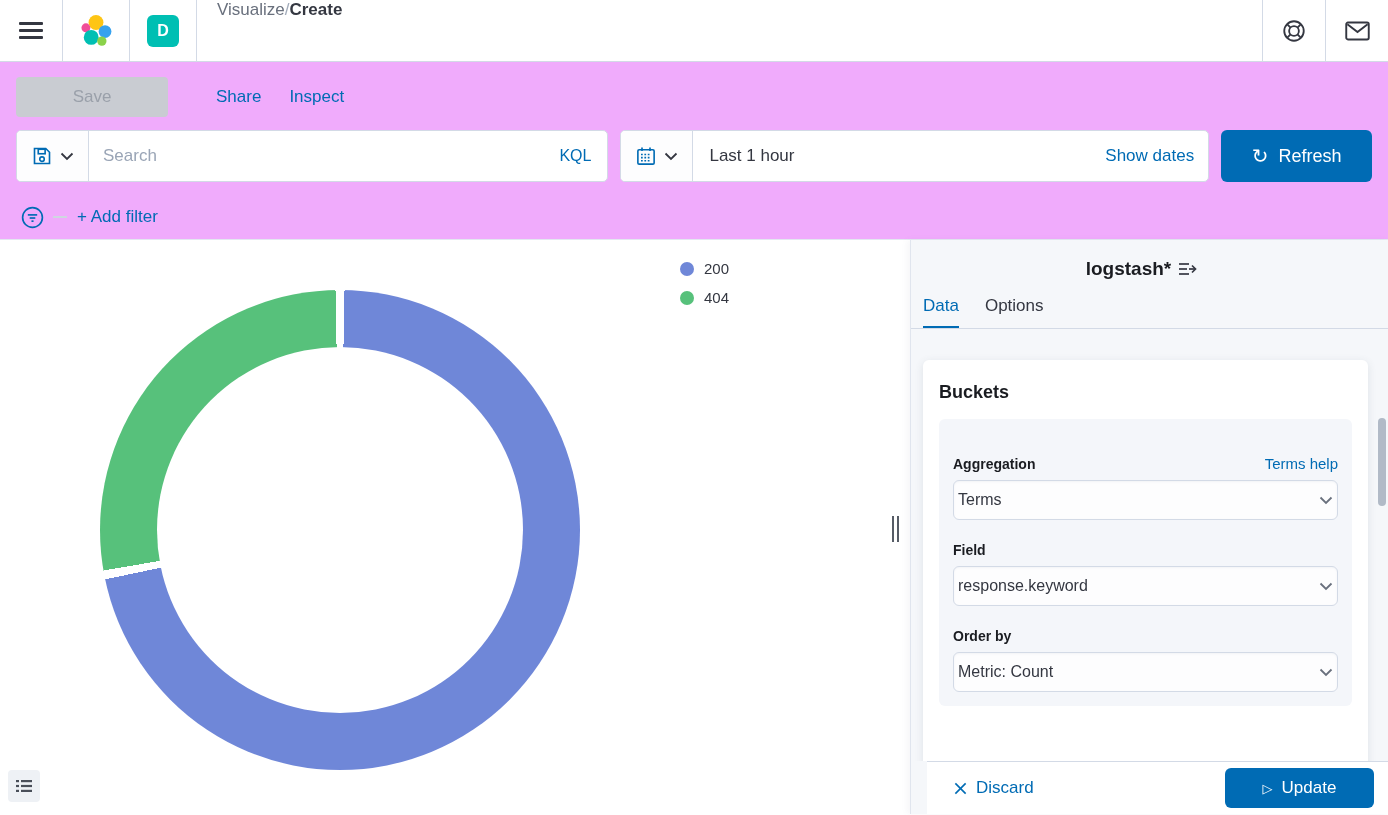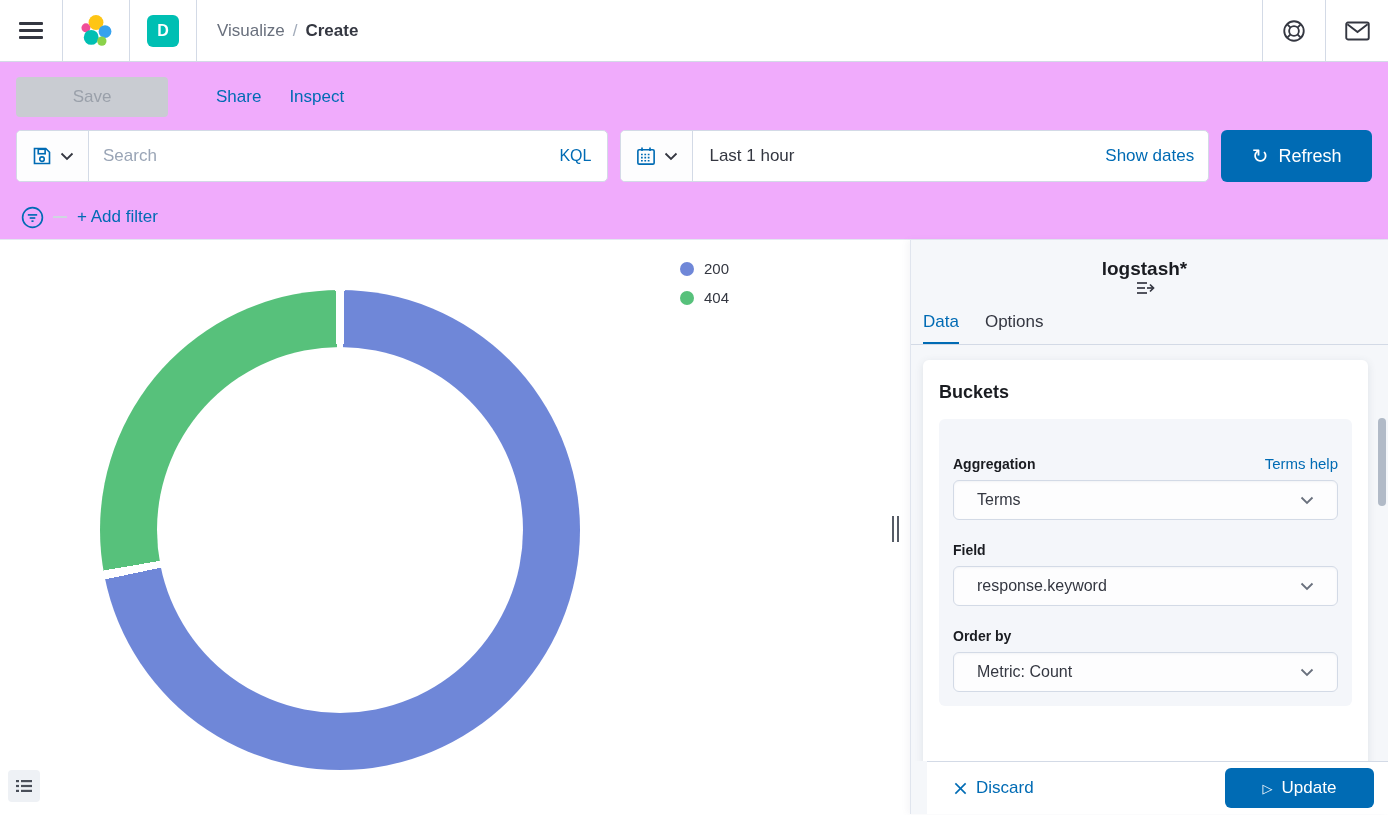--- a/index.html
+++ b/index.html
@@ -10,21 +10,21 @@
   
   .app-header { height:62px; background:#fff; border-bottom:1px solid #d3dae6; display:flex; align-items:stretch; }
   .hdr-seg { display:flex; align-items:center; justify-content:center; }
   .hdr-btn { width:62px; cursor:pointer; }
   .hdr-div { width:1px; background:#d3dae6; margin:0; }
   .hamburger { width:24px; height:17px; display:flex; flex-direction:column; justify-content:space-between; }
   .hamburger span { display:block; height:3px; background:#343741; border-radius:1px; }
   .logo-seg { width:66px; }
   .badge-seg { width:66px; }
   .space-badge { width:32px; height:32px; border-radius:6px; background:#00BFB3; color:#fff; font-weight:bold; font-size:16px; display:flex; align-items:center; justify-content:center; cursor:pointer; }
-  .breadcrumb { display:flex; align-items:center; gap:8px; padding-left:20px; font-size:17px; flex:1; }
+  .breadcrumb { display:flex; align-items:flex-start; gap:0; padding-left:20px; font-size:17px; flex:1; }
   .crumb-link { color:#69707d; cursor:pointer; }
   .crumb-sep { color:#a2abba; }
   .crumb-current { color:#343741; font-weight:bold; }
   .hdr-right { display:flex; align-items:stretch; }
 
   
   .toolbar-zone { background:#f0abfc; height:178px; border-bottom:1px solid #e3e8f0; padding:0 16px; }
   .actions-row { display:flex; align-items:center; padding-top:15px; height:55px; }
   .save-btn { width:152px; height:40px; border:none; border-radius:4px; background:#c9ccd2; color:#9aa0aa; font-size:17px; font-family:inherit; }
   .link-btn { background:none; border:none; color:#006BB4; font-size:17px; font-family:inherit; cursor:pointer; margin-left:48px; }
@@ -55,36 +55,36 @@
   .legend { position:absolute; left:680px; top:20px; display:flex; flex-direction:column; gap:12px; }
   .legend-row { display:flex; align-items:center; gap:10px; cursor:pointer; }
   .legend-dot { width:14px; height:14px; border-radius:50%; }
   .legend-label { font-size:15px; color:#343741; }
   .list-toggle { position:absolute; left:8px; bottom:12px; width:32px; height:32px; border-radius:4px; background:#eef1f5; border:none; display:flex; align-items:center; justify-content:center; cursor:pointer; }
   .resize-handle { position:absolute; right:8px; top:273px; width:14px; height:32px; display:flex; align-items:center; justify-content:center; gap:3px; cursor:col-resize; }
   .resize-handle i { display:block; width:2px; height:26px; background:#565c66; }
 
   
   .editor-panel { position:relative; width:478px; background:#f5f7fa; border-left:1px solid #e0e5ee; box-shadow:-3px 0 6px rgba(100,110,130,0.06); }
-  .panel-head { display:flex; align-items:center; justify-content:center; padding:18px 22px 0 12px;flex-direction:column; }
+  .panel-head { display:flex; align-items:center; justify-content:center; padding:18px 22px 0 12px; }
   .index-title { font-size:19px; font-weight:bold; color:#1a1c21; }
   .panel-tabs { display:flex; gap:26px; padding:16px 22px 0 12px; border-bottom:1px solid #d3dae6; }
   .tab { font-size:17px; padding-bottom:10px; cursor:pointer; border-bottom:2px solid transparent; }
   .tab.active { color:#006BB4; font-weight:500; border-bottom-color:#006BB4; }
   .panel-body { position:absolute; top:112px; bottom:53px; left:0; right:0; overflow:hidden; }
   .buckets-card { margin:8px 20px 0 12px; background:#fff; border-radius:6px; box-shadow:0 2px 8px rgba(60,70,90,0.12); padding:16px; height:480px; }
   .card-heading { font-size:18px; font-weight:bold; color:#1a1c21; margin:6px 0 16px 0; }
   .agg-panel { background:#f4f6fa; border-radius:6px; padding:14px; }
   .agg-header { display:flex; align-items:center; height:32px; cursor:pointer; }
   .agg-title { font-size:17px; color:#343741; margin-left:12px; flex:1; }
   .icon-btn { background:none; border:none; cursor:pointer; display:flex; align-items:center; justify-content:center; padding:0 6px; }
   .form-label-row { display:flex; align-items:center; justify-content:space-between; margin-top:22px; margin-bottom:8px; }
   .form-label { font-size:14px; font-weight:bold; color:#1a1c21; }
   .help-link { background:none; border:none; color:#006BB4; font-size:15px; font-family:inherit; cursor:pointer; }
-  .select { height:40px; background:#fdfdfe; border:1px solid #d3dae6; border-radius:6px; display:flex; align-items:center; justify-content:space-between; padding:0 23px; font-size:16px; color:#343741; cursor:pointer; box-shadow:inset 0 1px 2px rgba(120,130,150,0.08); }
+  .select { height:40px; background:#fdfdfe; border:1px solid #d3dae6; border-radius:6px; display:flex; align-items:center; justify-content:space-between; padding:0 4px; font-size:16px; color:#343741; cursor:pointer; box-shadow:inset 0 1px 2px rgba(120,130,150,0.08); }
   .panel-footer { position:absolute; bottom:0; left:16px; right:0; height:53px; background:#fff; border-top:1px solid #d3dae6; display:flex; align-items:center; justify-content:space-between; padding:0 14px 0 26px; }
   .discard-btn { background:none; border:none; color:#006BB4; font-size:17px; font-family:inherit; display:flex; align-items:center; gap:8px; cursor:pointer; }
   .update-btn { width:149px; height:40px; border:none; border-radius:6px; background:#006BB4; color:#fff; font-size:17px; font-family:inherit; display:flex; align-items:center; justify-content:center; gap:9px; cursor:pointer; }
   .play-glyph { font-size:13px; }
   .scroll-thumb { position:absolute; right:2px; top:178px; width:8px; height:88px; border-radius:4px; background:#9aa5b6; opacity:0.75; cursor:grab; }
 
   svg { display:block; }
 </style>
 </head>
 <body>

